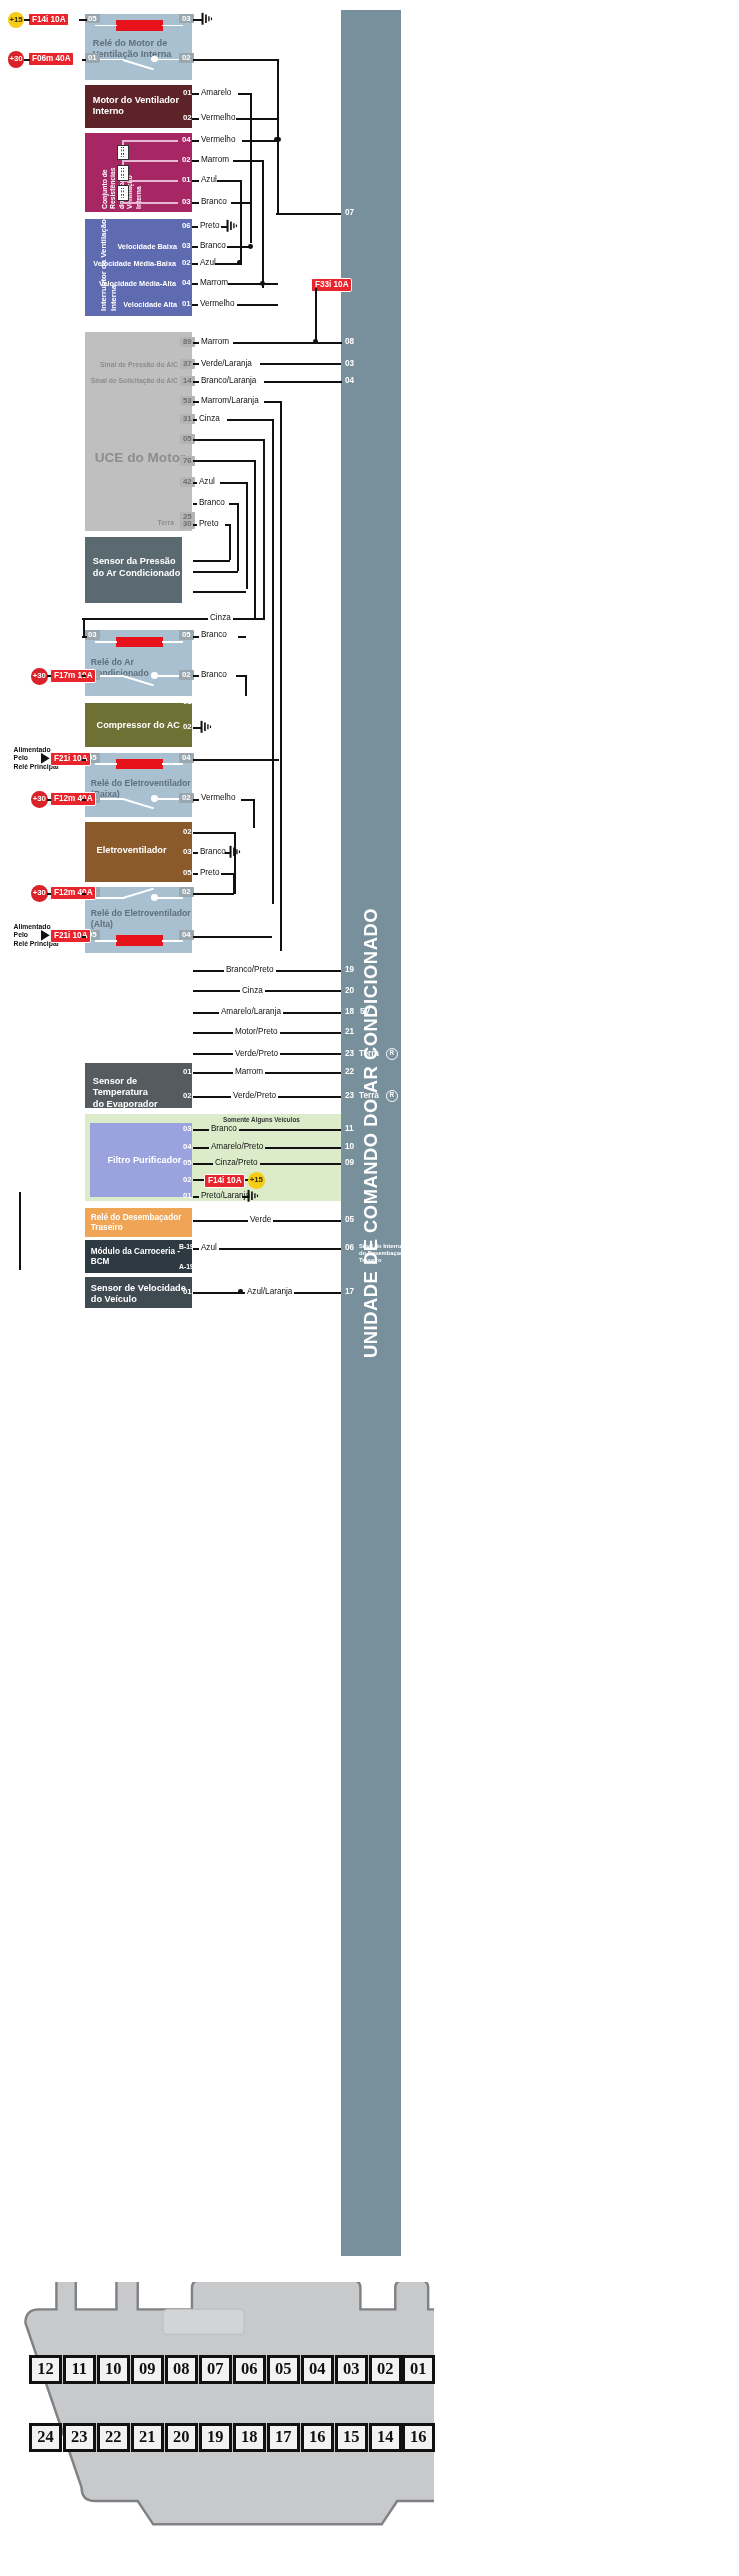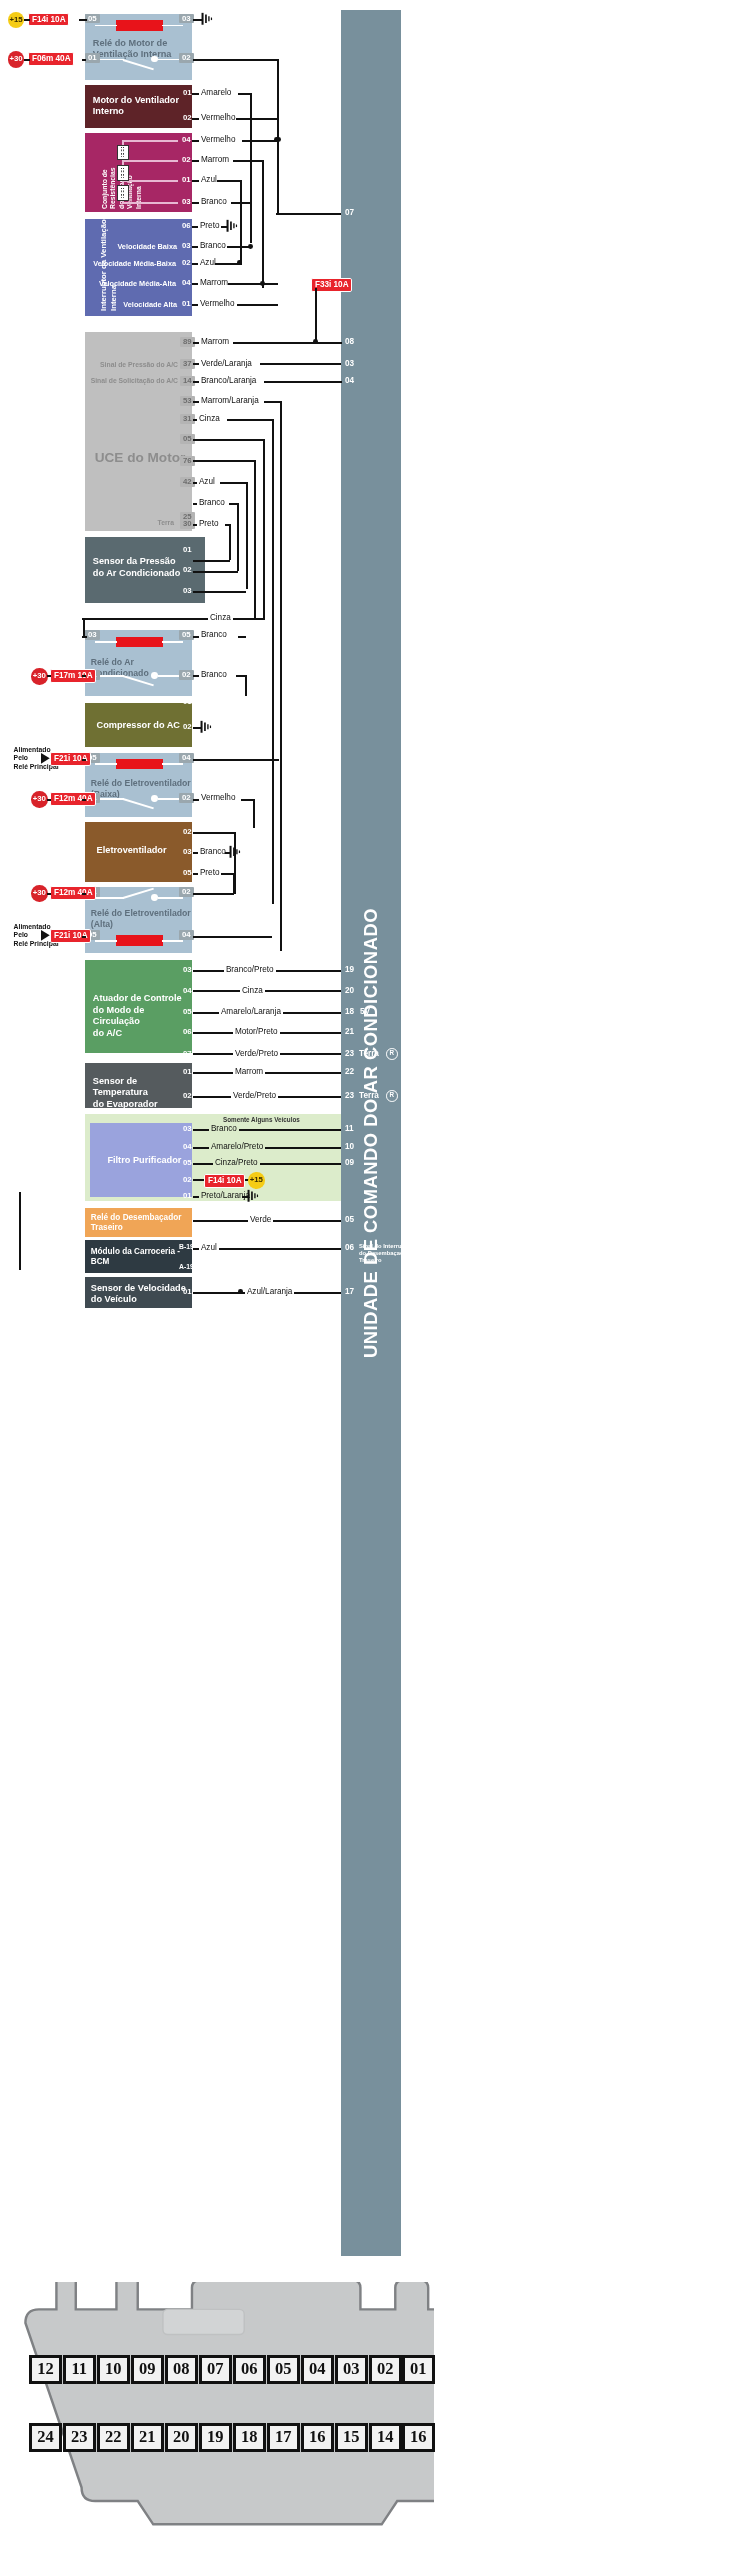--- a/index.html
+++ b/index.html
@@ -313,21 +313,21 @@
   <div class="w wh" style="left:193px;top:503px;width:5.8px;"></div>
   <div class="wl" style="left:197px;top:498px;">Branco</div>
   <div class="w wh" style="left:229px;top:503px;width:9.7px;"></div>
   <div class="w wv" style="left:237px;top:503px;height:68px;"></div>
 
   <div class="w wh" style="left:193px;top:524px;width:5.8px;"></div>
   <div class="wl" style="left:197px;top:519px;">Preto</div>
   <div class="w wh" style="left:225px;top:524px;width:5.8px;"></div>
   <div class="w wv" style="left:229px;top:524px;height:36px;"></div>
 
-  <div class="comp" style="left:85px;top:537px;width:120px;height:66px;background:#5a6a70;text-decoration:underline;">
+  <div class="comp" style="left:85px;top:537px;width:97px;height:66px;background:#5a6a70;text-decoration:underline;">
     <div class="title" style="left:7.8px;top:19.4px;width:97px;white-space:pre-line;">Sensor da Pressão
 do Ar Condicionado</div>
   </div>
   <div class="pin plain" style="left:180px;top:545px;">01</div>
   <div class="pin plain" style="left:180px;top:565px;">02</div>
   <div class="pin plain" style="left:180px;top:586px;">03</div>
 
   <div class="w wh" style="left:193px;top:560px;width:37px;"></div>
   <div class="w wh" style="left:193px;top:571px;width:45px;"></div>
   <div class="w wh" style="left:193px;top:591px;width:53px;"></div>
@@ -465,25 +465,20 @@
   <div class="smalltxt" style="left:13.6px;top:923px;white-space:pre-line;">Alimentado
 Pelo
 Relé Principal</div>
   <svg style="position:absolute;left:41px;top:930px;width:9.7px;height:10.7px;" viewBox="0 0 10 11">
     <path d="M0 0 L9 5.5 L0 11 Z" fill="#111"></path>
   </svg>
   <div class="fuse" style="left:50px;top:929px;">F21i 10A</div>
   <div class="w wh" style="left:82px;top:936px;width:3.9px;"></div>
   <div class="w wh" style="left:193px;top:936px;width:79px;"></div>
 
-  <div class="comp" style="left:85px;top:960px;width:107px;height:93px;background:#5a9e63;">
-    <div class="title" style="left:7.8px;top:33px;width:101px;white-space:pre-line;">Atuador de Controle
-do Modo de Circulação
-do A/C</div>
-  </div>
   <div class="pin plain" style="left:180px;top:965px;">03</div>
   <div class="pin plain" style="left:180px;top:986px;">04</div>
   <div class="pin plain" style="left:180px;top:1007px;">05</div>
   <div class="pin plain" style="left:180px;top:1027px;">06</div>
   <div class="pin plain" style="left:180px;top:1049px;">07</div>
 
   <div class="w wh" style="left:193px;top:970px;width:148px;"></div>
   <div class="wl" style="left:224px;top:965px;">Branco/Preto</div>
   <div class="spin" style="left:345px;top:965px;">19</div>
 

